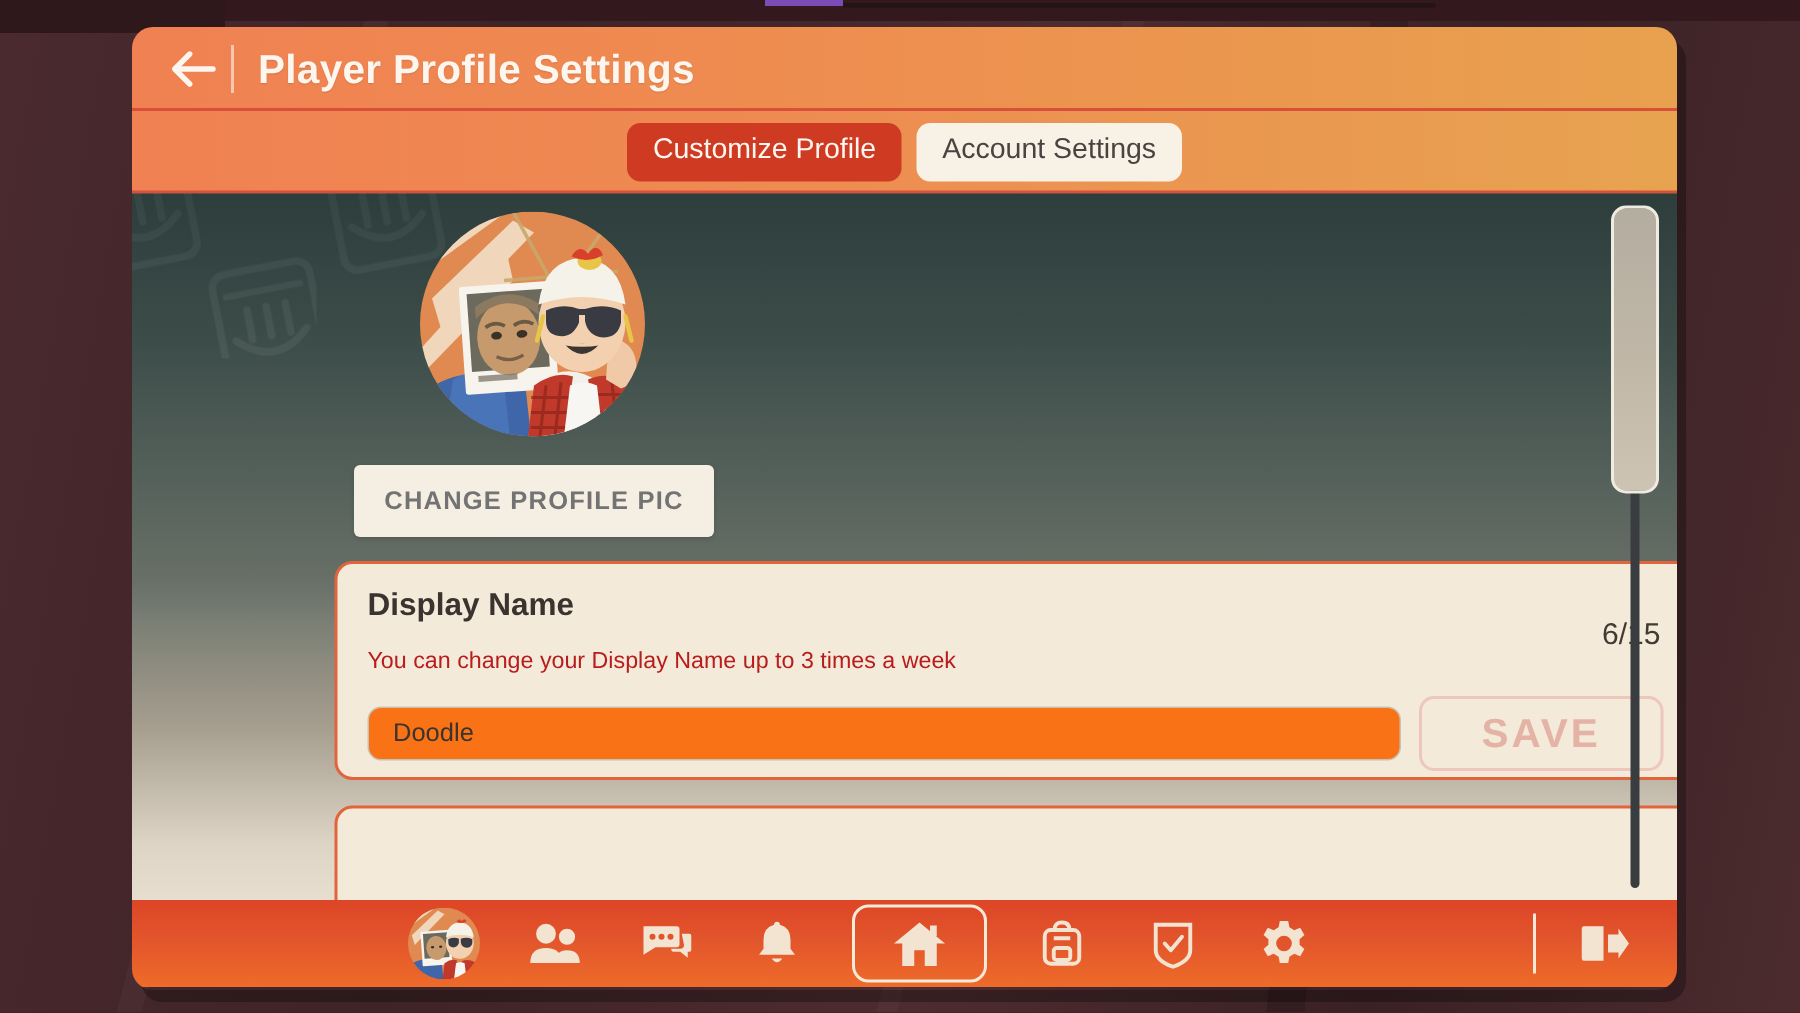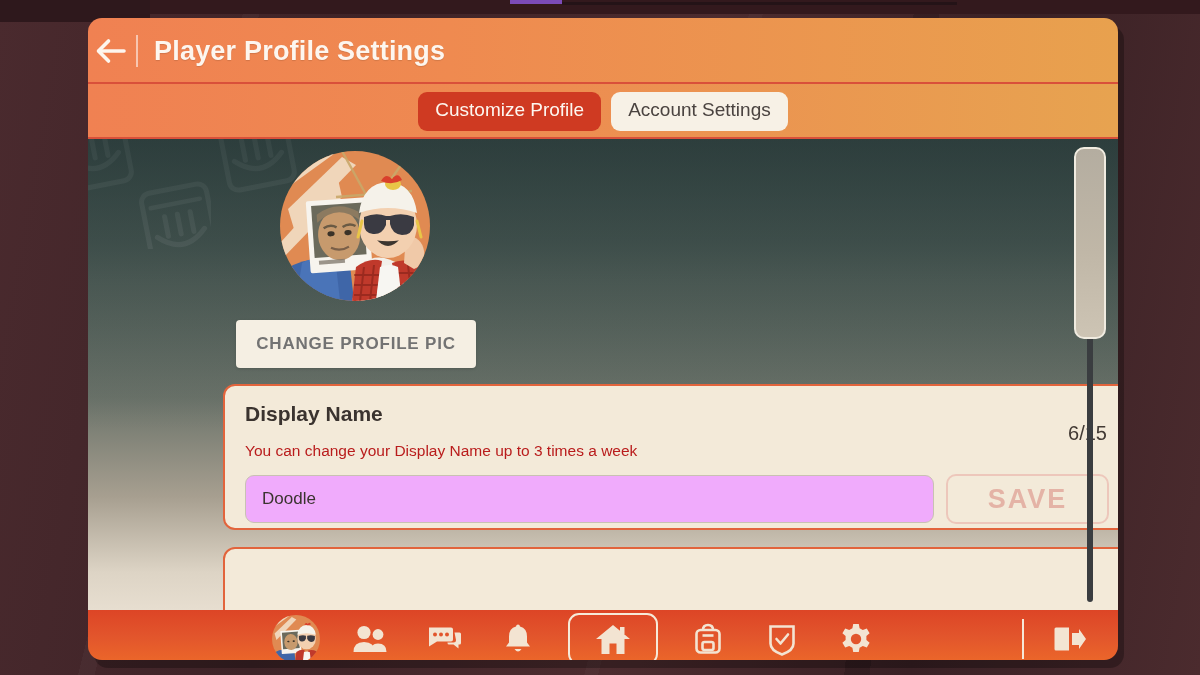--- a/index.html
+++ b/index.html
@@ -50,23 +50,24 @@
     position: absolute; left: 88px; top: 18px;
     width: 1030px; height: 642px;
     border-radius: 14px;
     overflow: hidden;
     box-shadow: 6px 8px 0 rgba(0,0,0,0.28);
   }
 
   
   #titlebar {
     position: relative;
-    height: 66px;
+    height: 56px;
     background: linear-gradient(90deg, #f08152 0%, #ef8a50 35%, #e8a14e 100%);
     display: flex; align-items: center;
+    padding-left: 18px;
   }
   #back-button {
     width: 46px; height: 38px;
     display: flex; align-items: center; justify-content: center;
     cursor: pointer;
   }
   #back-button svg { display: block; }
   #title-divider {
     width: 2px; height: 32px;
     background: rgba(255,255,255,0.55);
@@ -164,22 +165,22 @@
   #card-desc {
     margin-top: 16px;
     color: #b91c1c; font-size: 15.5px;
   }
   #row-input {
     display: flex; align-items: center; gap: 12px;
     margin-top: 14px;
   }
   #name-input {
     flex: 1;
-    height: 48px;
-    background: #f0abfc;
+    height: 36px;
+    background: #f97316;
     border: 1.5px solid #c9c1b3;
     border-radius: 9px;
     padding: 0 16px;
     font-family: "Liberation Sans", sans-serif;
     font-size: 17px;
     color: #3a332f;
     outline: none;
   }
   #save-button {
     width: 163px; height: 50px;

